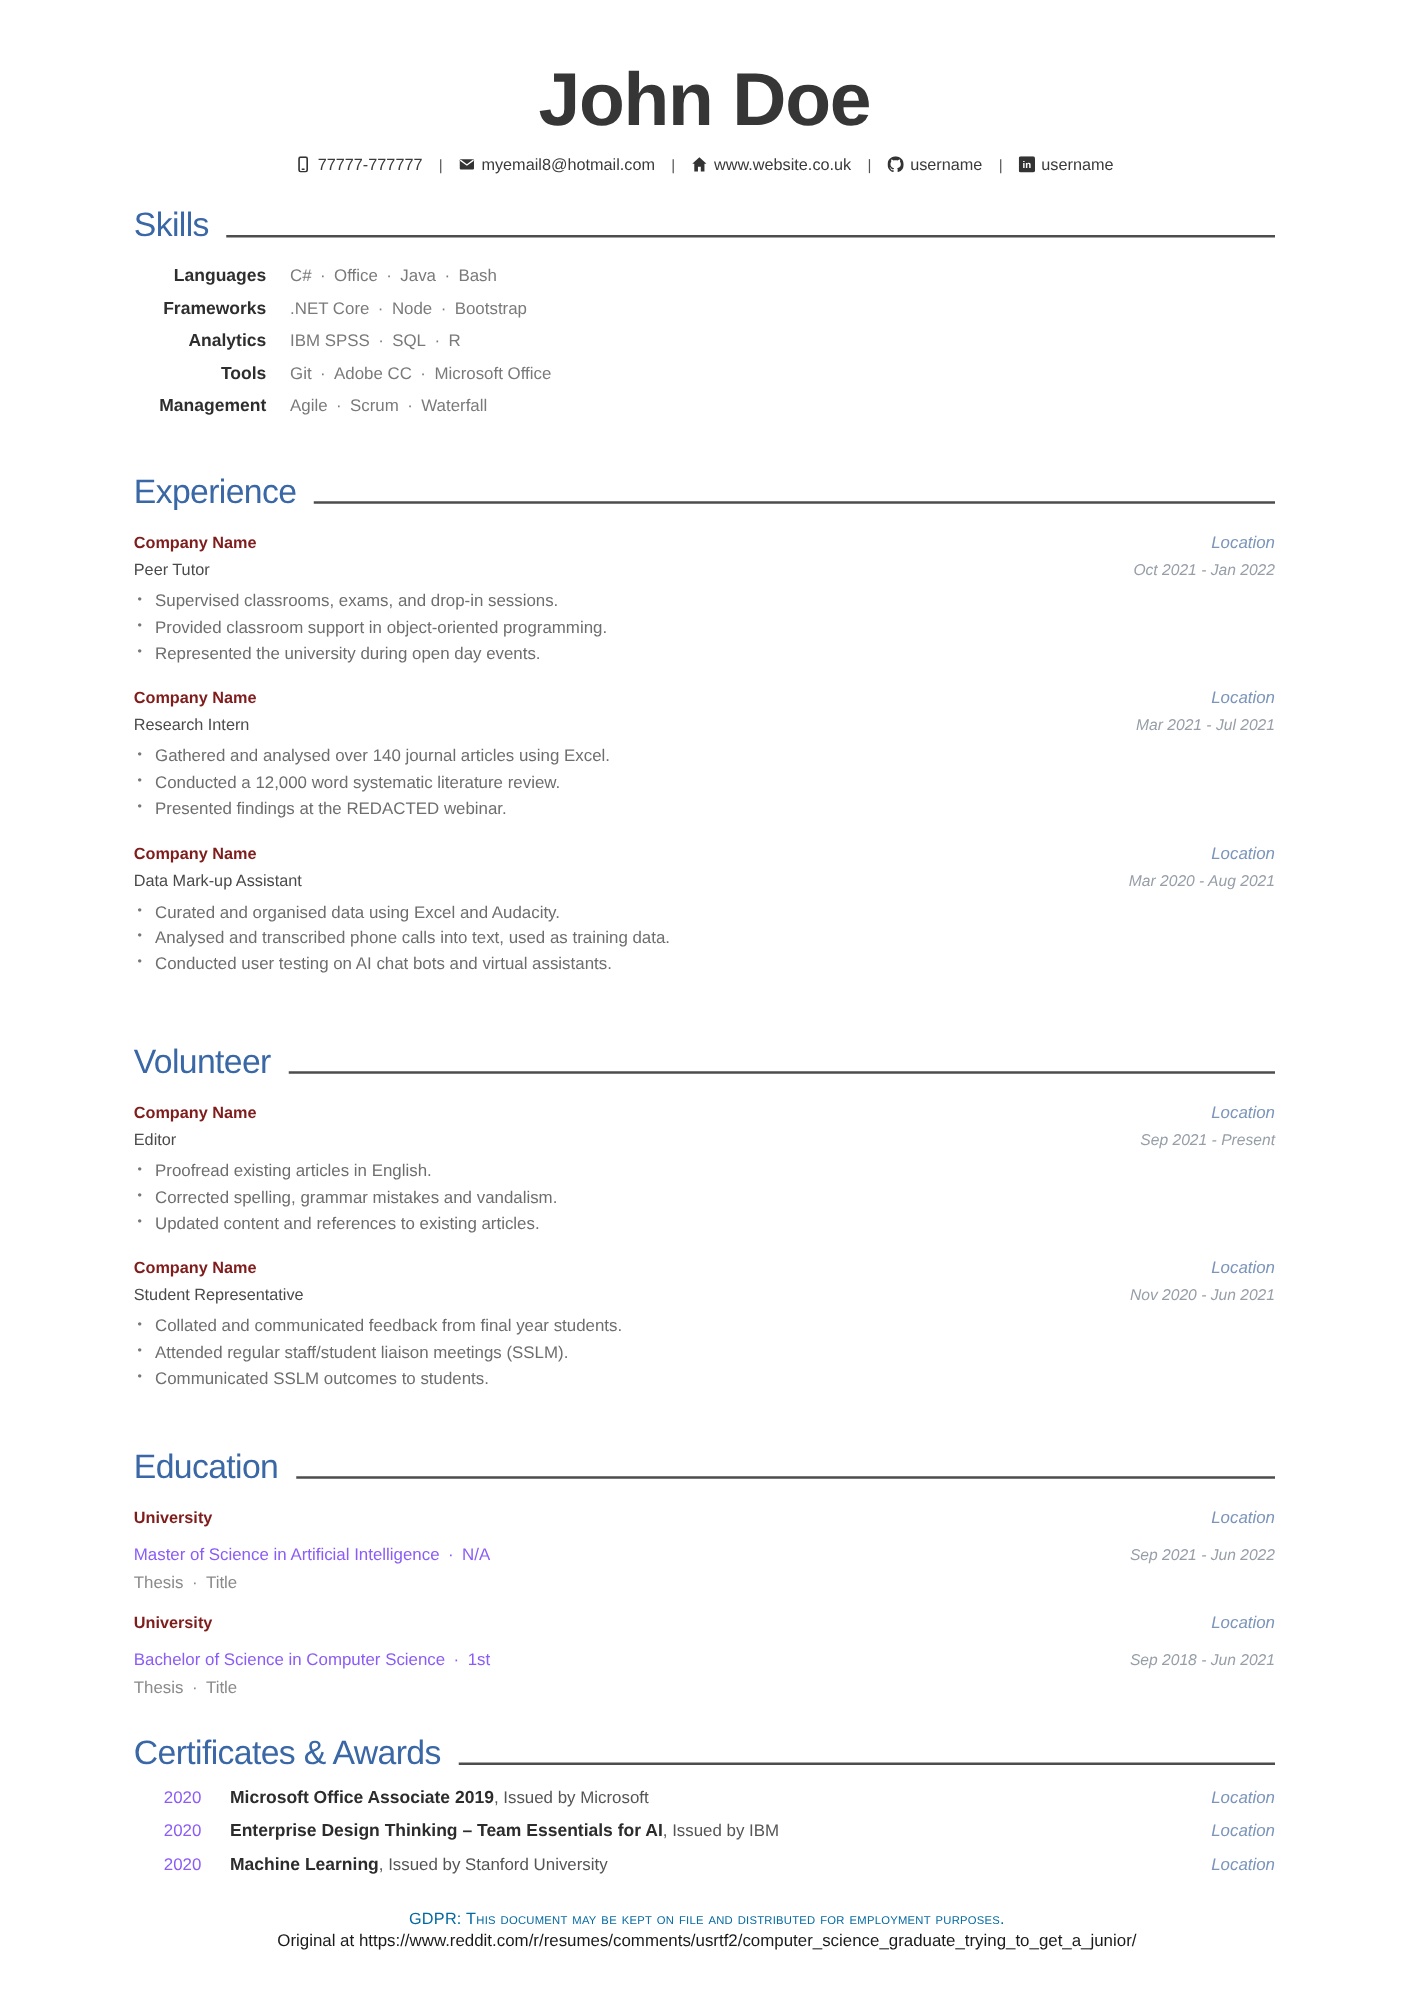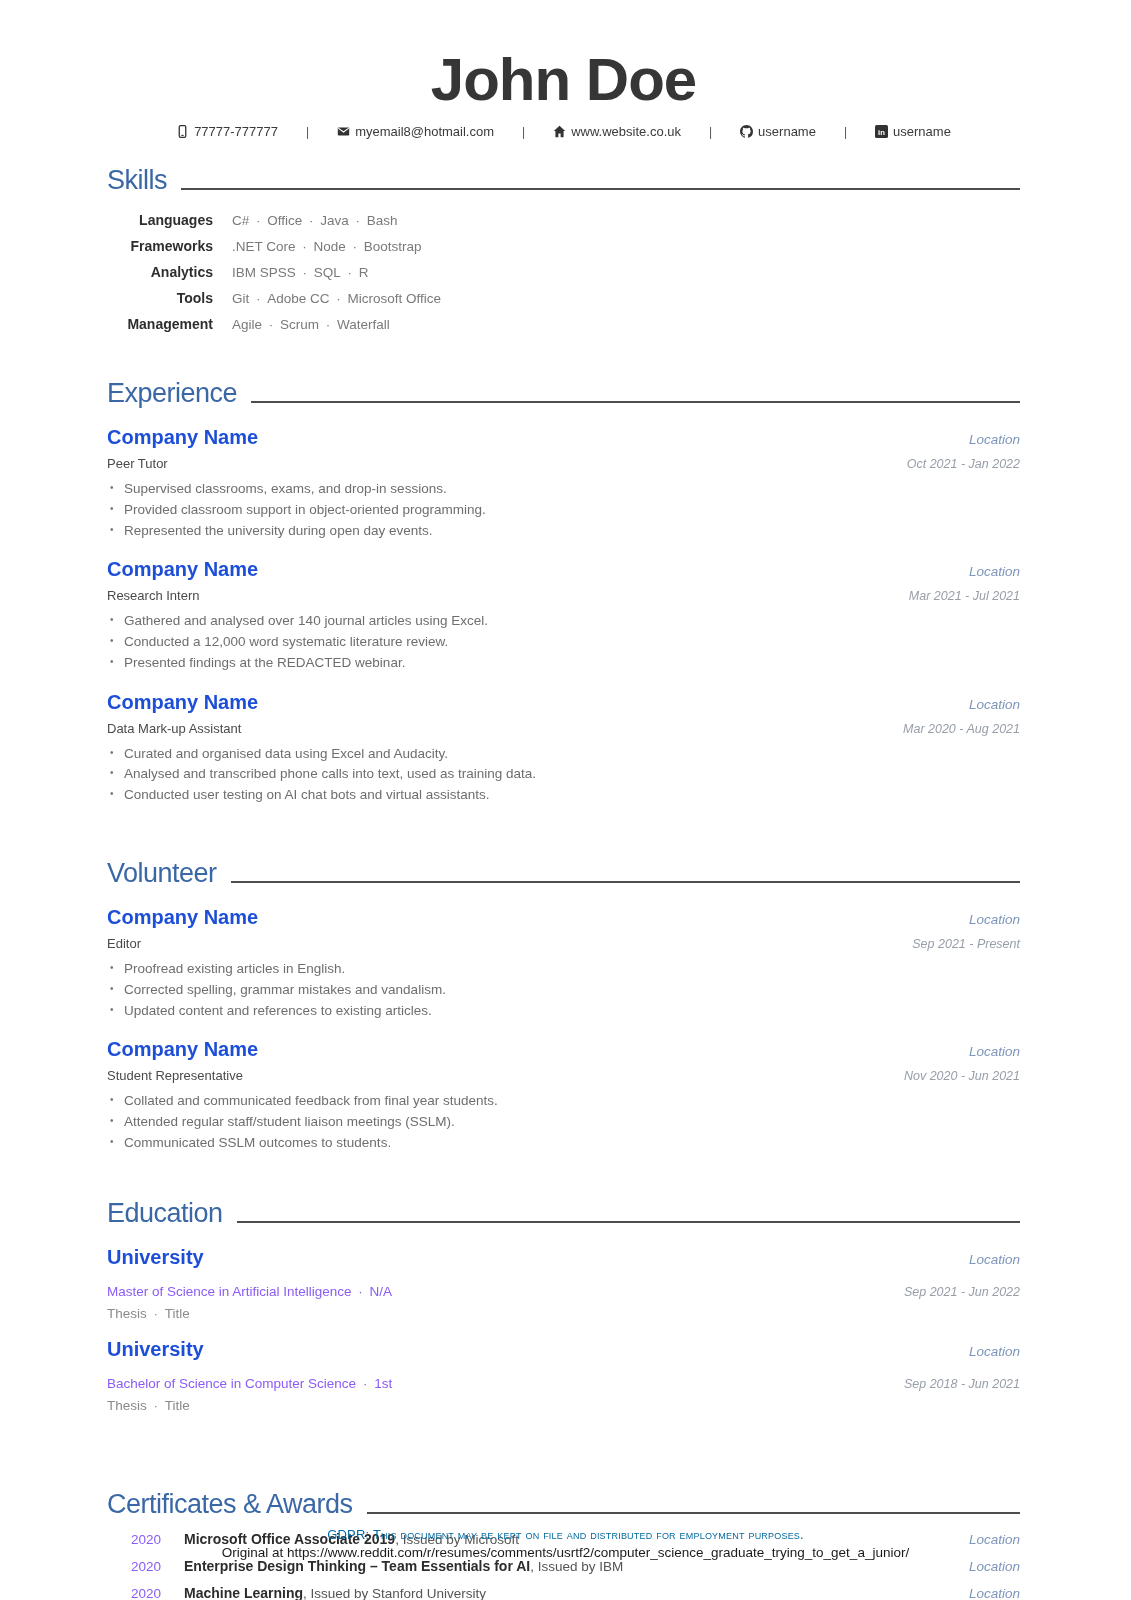--- a/index.html
+++ b/index.html
@@ -3,45 +3,45 @@
 <meta charset="utf-8">
 <style>
   * { margin:0; padding:0; box-sizing:border-box; }
   html,body { background:#ffffff; }
   body { font-family:"Liberation Sans", sans-serif; color:#2e2e2e; }
   .page { position:relative; width:1131px; height:1600px; background:#fff; overflow:hidden;
           padding:50px 111px 12px 107px; }
 
   
   .name { text-align:center; font-size:60px; font-weight:700; color:#363636; letter-spacing:-1px; line-height:1.0; }
-  .contact { margin-top:14px; display:flex; justify-content:center; align-items:center; font-size:13px; color:#3a3a3a;gap:15px; }
+  .contact { margin-top:14px; display:flex; justify-content:center; align-items:center; font-size:13px; color:#3a3a3a; }
   .contact-item { display:flex; align-items:center; gap:5px; }
   .contact-sep { color:#555; margin:0 13px; font-size:12px; }
   .cicon { width:13px; height:13px; display:inline-block; }
 
   
   .section { margin-top:38px; }
   .sec-skills { margin-top:26px; }
   .sec-exp { margin-top:46px; }
   .sec-vol { margin-top:52px; }
   .sec-edu { margin-top:44px; }
-  .sec-cert { margin-top:76px; }
+  .sec-cert { margin-top:30px; }
   h2.sec-title { display:flex; align-items:flex-end; font-size:27px; font-weight:400; color:#3a67a5; letter-spacing:-0.5px; }
   h2.sec-title .rule { flex:1; height:2px; background:#4d4d4d; margin-left:14px; margin-bottom:6px; }
 
   
   .skills-table { margin-top:16px; }
   .skill-row { display:grid; grid-template-columns:106px 1fr; gap:19px; align-items:baseline; margin-bottom:10px; }
   .skill-label { text-align:right; font-weight:700; font-size:14px; color:#2e2e2e; }
   .skill-values { font-size:13.5px; color:#7a7a7a; }
 
   
   .entry { margin-top:17px; }
   .entry-head { display:flex; justify-content:space-between; align-items:baseline; }
-  .company { font-size:20px; font-weight:700; color:#1d4ed8;text-align:right; }
+  .company { font-size:13px; font-weight:700; color:#7f1d1d;text-align:right; }
   .location { font-size:13.5px; font-style:italic; color:#7c95ba; }
   .entry-sub { display:flex; justify-content:space-between; align-items:baseline; margin-top:7px; }
   .role { font-size:13px; color:#4a4a4a; }
   .dates { font-size:12.5px; font-style:italic; color:#979ea8; }
   ul.bullets { list-style:none; margin-top:8px; }
   ul.bullets li { position:relative; padding-left:17px; font-size:13.5px; color:#6e6e6e; line-height:1.54; }
   ul.bullets li::before { content:"•"; position:absolute; left:3px; top:1px; font-size:10px; color:#777; }
 
   
   .edu-entry { margin-top:17px; }

